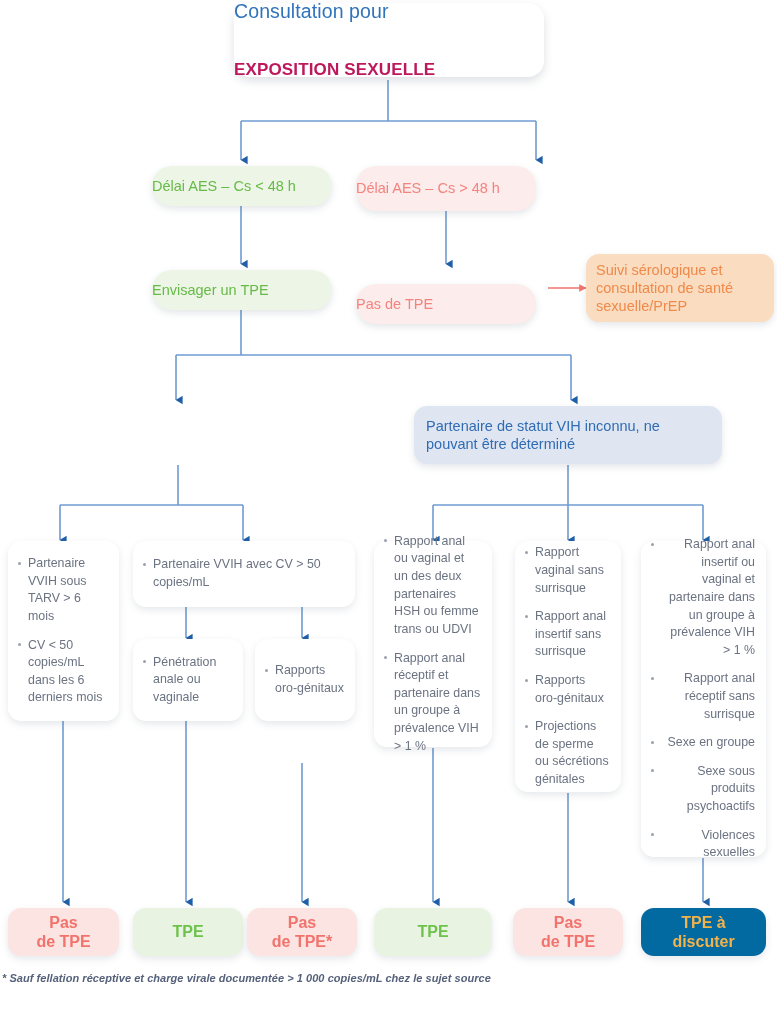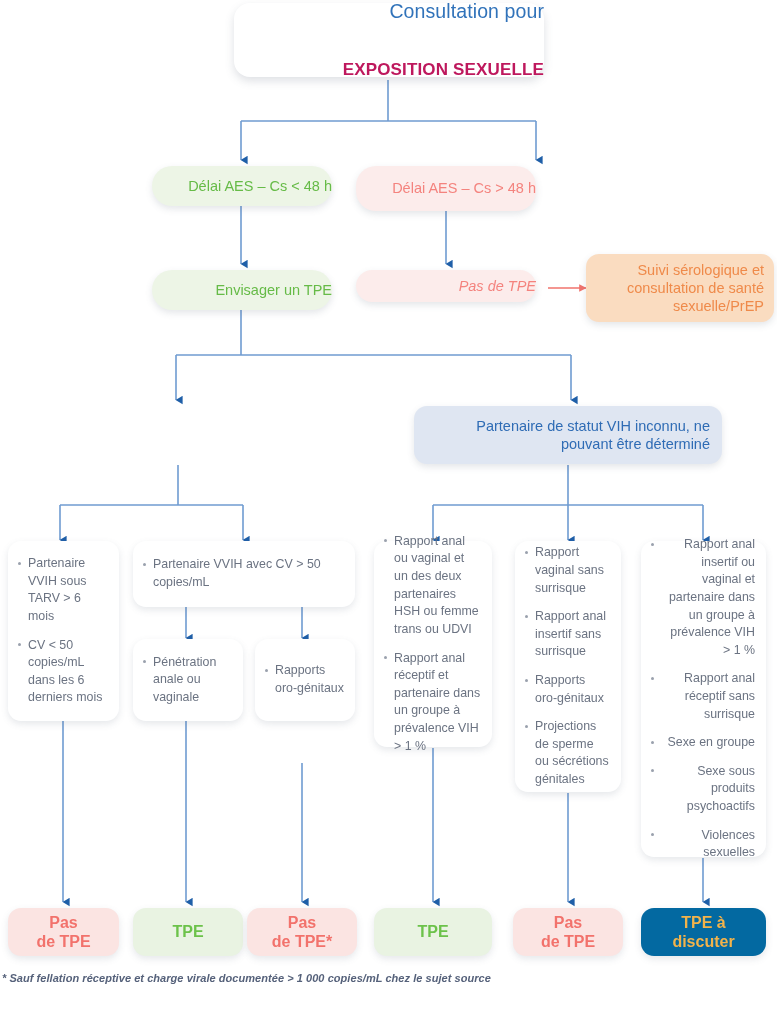--- a/index.html
+++ b/index.html
@@ -8,21 +8,21 @@
     font-family:"Liberation Sans","DejaVu Sans",sans-serif;
     -webkit-font-smoothing:antialiased;
   }
   #stage{position:absolute;inset:0;width:777px;height:1024px;}
   svg.conn{position:absolute;left:0;top:0;width:777px;height:1024px;pointer-events:none;}
 
   .node{
     position:absolute;box-sizing:border-box;
     border-radius:14px;
     display:flex;align-items:center;justify-content:center;
-    text-align:right;
+    text-align:left;
     box-shadow:0 3px 7px rgba(90,100,120,.16);
     gap:36px;
   }
   .node .txt{display:block;width:100%;}
 
   
   .n-root{
     background:#ffffff;border-radius:16px;
     box-shadow:0 4px 10px rgba(90,100,120,.20);
     color:#2f6cb5;
@@ -144,21 +144,21 @@
   <div class="node v-green pill" style="left:152px;top:166px;width:180px;height:40px;border-radius:20px;">
     <span class="txt">Délai AES – Cs &lt; 48 h</span>
   </div>
   <div class="node v-pink pill" style="left:356px;top:166px;width:180px;height:45px;border-radius:20px;">
     <span class="txt">Délai AES – Cs &gt; 48 h</span>
   </div>
 
   <div class="node v-green pill" style="left:152px;top:270px;width:180px;height:40px;border-radius:20px;">
     <span class="txt">Envisager un TPE</span>
   </div>
-  <div class="node v-pink pill" style="left:356px;top:270px;width:180px;height:32px;border-radius:20px;font-style:italic;">
+  <div class="node v-pink pill" style="left:356px;top:284px;width:180px;height:40px;border-radius:20px;">
     <span class="txt">Pas de TPE</span>
   </div>
   <div class="node v-peach pill" style="left:586px;top:254px;width:188px;height:68px;border-radius:13px;padding:0 10px;">
     <span class="txt">Suivi sérologique et consultation de santé sexuelle/PrEP</span>
   </div>
 
   <div class="node v-blue pill" style="left:414px;top:406px;width:308px;height:58px;border-radius:13px;padding:0 12px;">
     <span class="txt">Partenaire de statut VIH inconnu, ne pouvant être déterminé</span>
   </div>
 

